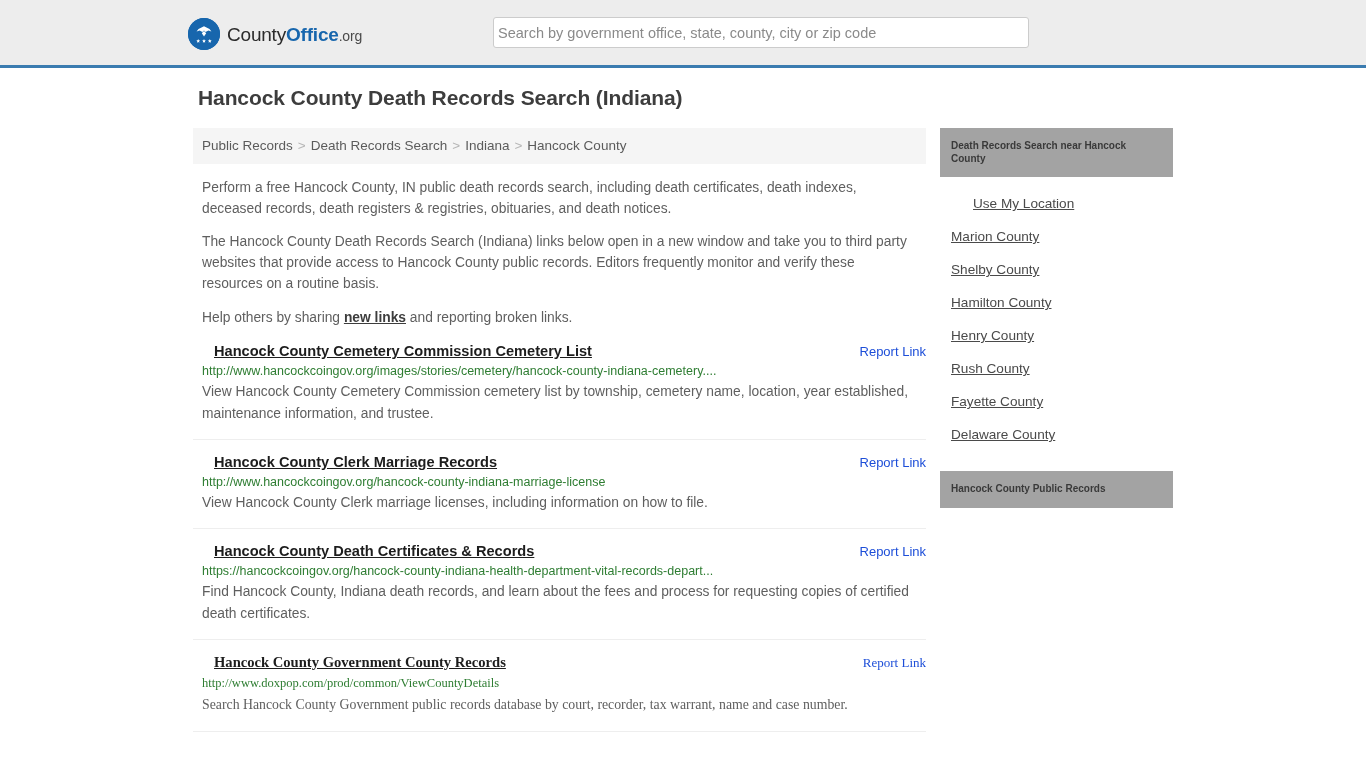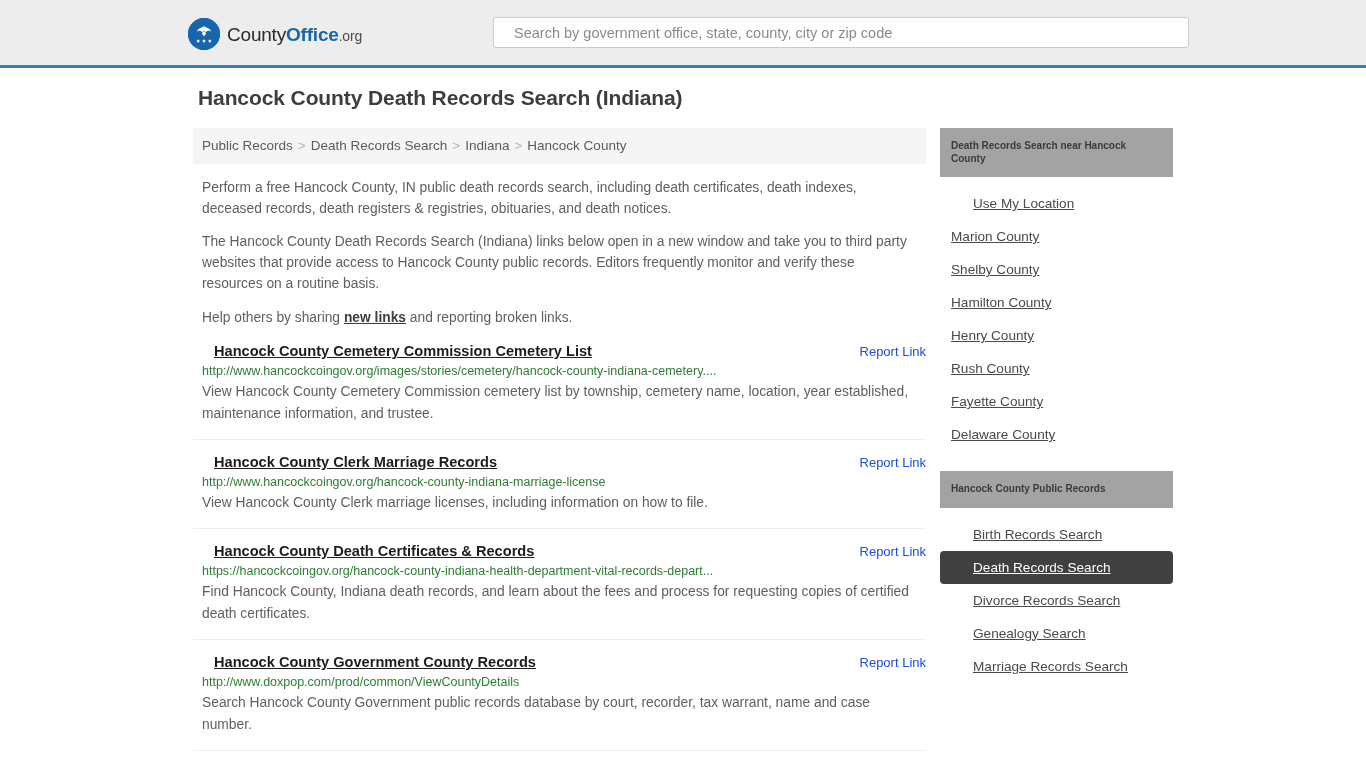--- a/index.html
+++ b/index.html
@@ -44,26 +44,26 @@
     line-height: 1;
   }
   .logo-text .t-county { color: #2b2b2b; }
   .logo-text .t-office { color: #1766ad; font-weight: bold; }
   .logo-text .t-org { color: #4a4a4a; font-size: 14px; }
 
   .search-box {
     position: absolute;
     left: 493px;
     top: 17px;
-    width: 696px;
+    width: 536px;
     height: 31px;
     background: #fff;
     border: 1px solid #cccccc;
     border-radius: 3px;
-    padding: 0 20px;
+    padding: 0 4px;
     font-family: "Liberation Sans", sans-serif;
     font-size: 14.5px;
     color: #333;
     outline: none;
   }
   .search-box::placeholder { color: #8a8a8a; }
 
   
   .page {
     position: relative;
@@ -116,21 +116,21 @@
   }
 
   
   .results { margin-top: 14px; }
   .result {
     padding: 0 0 15px 9px;
     border-bottom: 1px solid #eeeeee;
     margin-bottom: 14px;
     position: relative;
   }
-  .result:last-child { border-bottom: 1px solid #eeeeee; }
+  .result:last-child { border-bottom: 1px solid #eeeeee; font-family: Liberation Serif, serif; }
   .result-head {
     display: flex;
     align-items: baseline;
     justify-content: space-between;
     margin-left: 12px;
   }
   .result-title {
     font-size: 14.6px;
     font-weight: bold;
     color: #1d1d1d;
@@ -290,35 +290,18 @@
               <li>
                 <a class="">Fayette County</a>
               </li>
               <li>
                 <a class="">Delaware County</a>
               </li>
             </ul>
           </div>
           <div class="panel">
             <div class="panel-head">Hancock County Public Records</div>
-            <ul class="panel-list">
-              <li>
-                <a class="indent ">Birth Records Search</a>
-              </li>
-              <li>
-                <a class="indent active">Death Records Search</a>
-              </li>
-              <li>
-                <a class="indent ">Divorce Records Search</a>
-              </li>
-              <li>
-                <a class="indent ">Genealogy Search</a>
-              </li>
-              <li>
-                <a class="indent ">Marriage Records Search</a>
-              </li>
-            </ul>
           </div>
         </aside>
 
     </div>
   </div>
 </div>
 
 </body></html>

